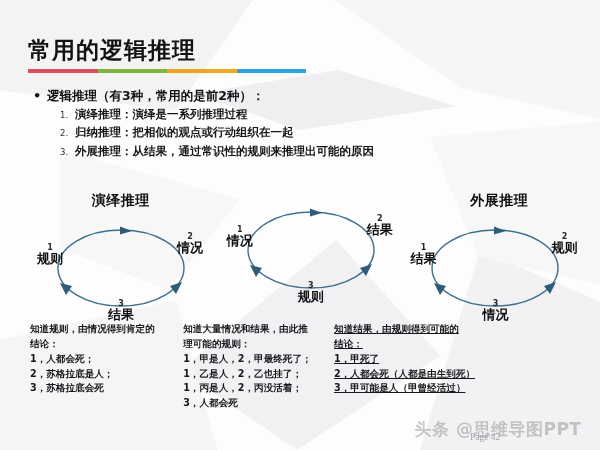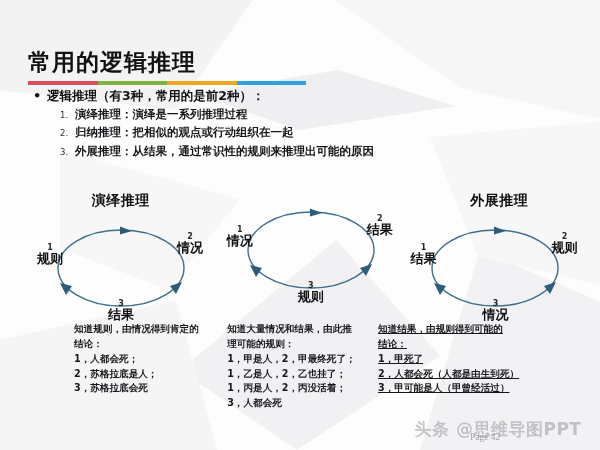--- a/index.html
+++ b/index.html
@@ -79,21 +79,20 @@
     left: 28px;
     top: 38px;
   }
   .slide-title {
     font-size: 23px;
     font-weight: bold;
     color: #111214;
     letter-spacing: 1px;
     line-height: 1.1;
     white-space: nowrap;
-    margin-top: 12px;
   }
   .title-rule {
     margin-top: 6px;
     width: 278px;
     height: 4px;
     display: flex;
   }
   .title-rule span { flex: 1 1 25%; display: block; height: 100%; }
 
   
@@ -184,21 +183,20 @@
     display: block;
   }
 
   
   .notes {
     position: absolute;
     top: 322px;
     left: 0;
     width: 502px;
     display: flex;
-    padding-left: 44px;
   }
   .note {
     font-size: 9.6px;
     font-weight: bold;
     color: #17181b;
     line-height: 1.55;
     white-space: pre-line;
   }
   .note-a { width: 195px; padding-left: 30px; box-sizing: border-box; }
   .note-b { width: 190px; padding-left: 18px; box-sizing: border-box; }

